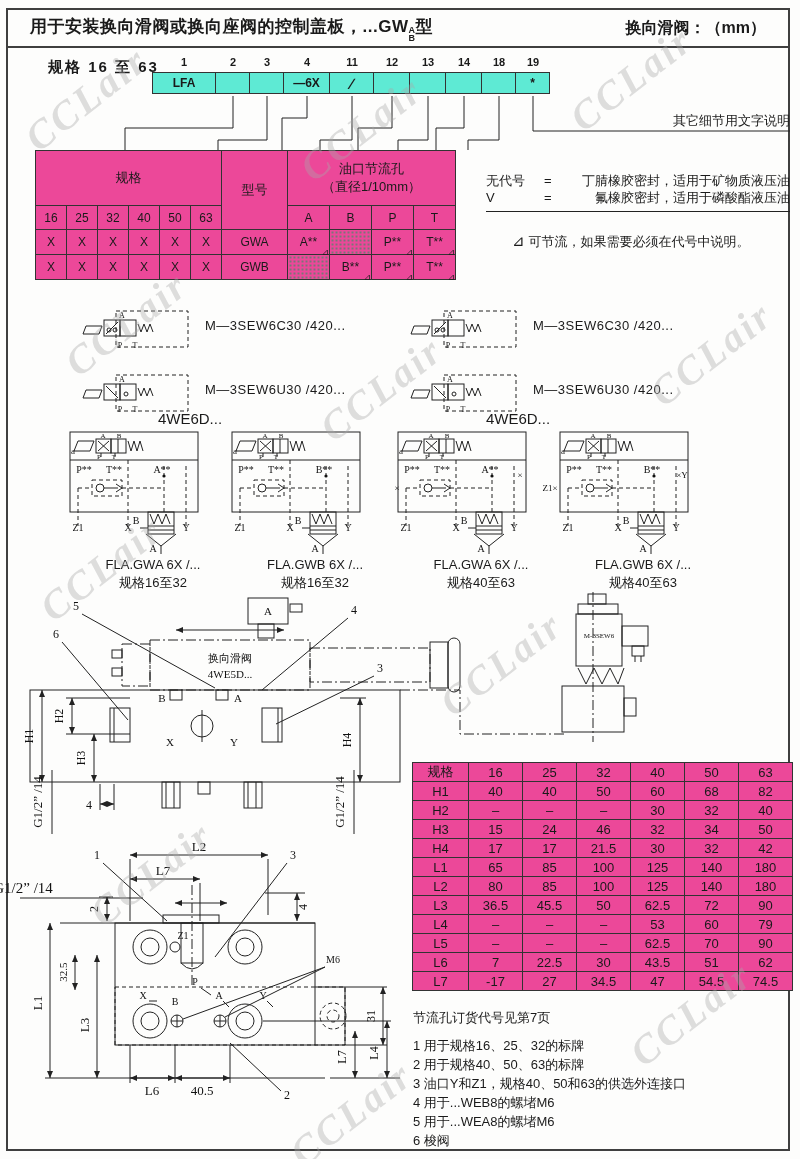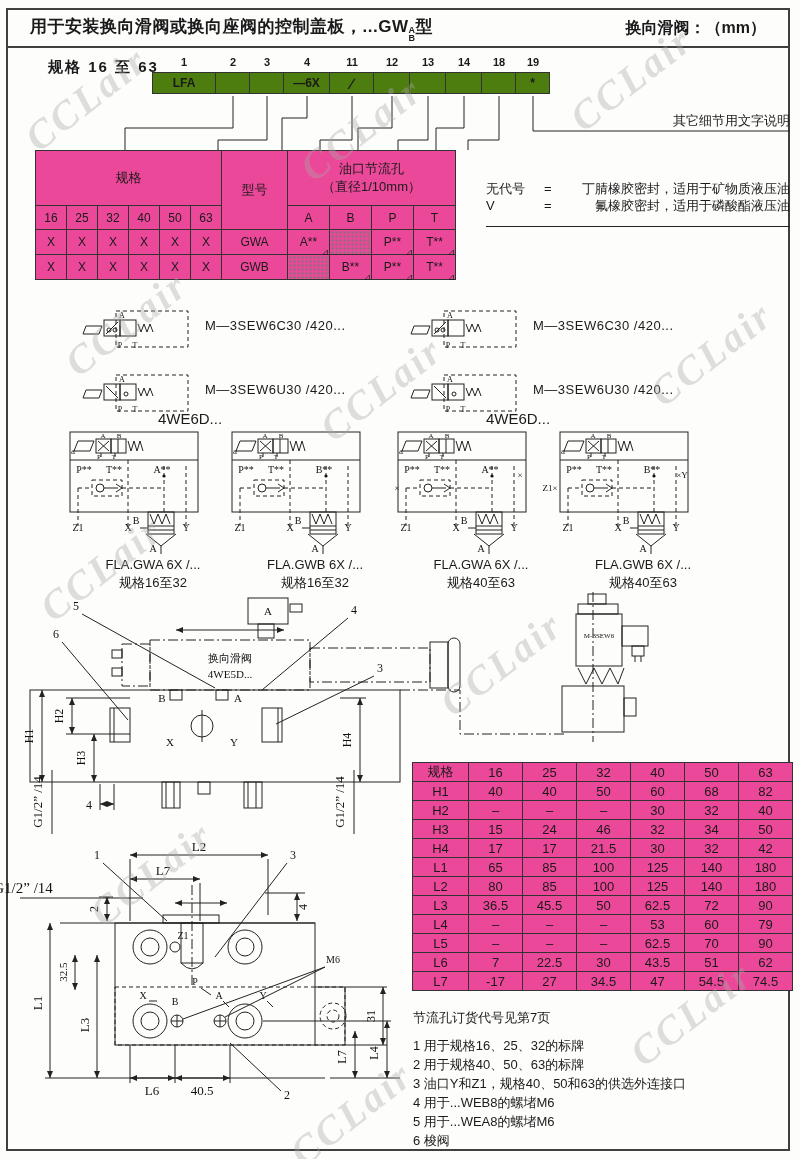--- a/index.html
+++ b/index.html
@@ -12,32 +12,32 @@
   .hdr .unit{font-size:16px;font-weight:600;}
   .stack{display:inline-flex;flex-direction:column;font-size:9px;line-height:8px;vertical-align:-1px;font-weight:600;}
   .bodybox{position:absolute;left:6px;top:46px;width:784px;height:1105px;border:2px solid #3f3f3f;box-sizing:border-box;}
   
   .speclabel{position:absolute;left:48px;top:58px;font-size:15px;font-weight:700;letter-spacing:2px;}
   .numrow,.boxrow{position:absolute;left:152px;display:flex;}
   .numrow{top:56px;}
   .boxrow{top:72px;}
   .numrow span{display:block;text-align:center;font-size:11px;font-weight:600;}
   .obox{height:22px;border:1.5px solid #333;box-sizing:border-box;display:flex;align-items:center;
-        justify-content:center;font-size:12px;font-weight:600;background:#4d7c0f;}
+        justify-content:center;font-size:12px;font-weight:600;background:#5eead4;}
   .obox + .obox{border-left:none;}
   
   table{border-collapse:collapse;background:#ec4899;}
   .spectbl{position:absolute;left:35px;top:150px;}
   .spectbl td{border:1.4px solid #333;text-align:center;font-size:12px;padding:0;position:relative;}
   .spectbl .hd{font-size:13px;}
   .hatch{background-image:radial-gradient(#777 0.7px, transparent 0.9px);background-size:4px 4px;}
   .ctri{position:absolute;right:0px;bottom:-3px;font-size:9px;color:#222;}
   
   .othernote{position:absolute;left:545px;top:112px;width:245px;text-align:right;font-size:13px;}
-  .sealblock{position:absolute;left:486px;top:180px;width:304px;border-bottom:1.6px solid #222;padding-bottom:12px;}
+  .sealblock{position:absolute;left:486px;top:172px;width:304px;border-bottom:1.6px solid #222;padding-bottom:5px;}
   .sealrow{display:flex;font-size:13px;line-height:17px;}
   .sealrow .code{width:58px;}
   .sealrow .eq{width:18px;}
   .sealrow .txt{flex:1;text-align:right;}
   .thnote{position:absolute;left:512px;top:232px;font-size:13px;}
   .thnote .tri{font-size:15px;margin-right:4px;}
   
   .symlabel{position:absolute;font-size:13px;letter-spacing:.5px;}
   .symfooter{position:absolute;width:160px;text-align:center;font-size:15px;}
   .circlabel{position:absolute;width:170px;text-align:center;font-size:13px;}
@@ -205,20 +205,23 @@
     <div class="sealrow">
       <span class="code">无代号</span>
       <span class="eq">=</span>
       <span class="txt">丁腈橡胶密封，适用于矿物质液压油</span>
     </div>
     <div class="sealrow">
       <span class="code">V</span>
       <span class="eq">=</span>
       <span class="txt">氟橡胶密封，适用于磷酸酯液压油</span>
     </div>
+  </div>
+  <div class="thnote">
+    <span class="tri">⊿</span><span>可节流，如果需要必须在代号中说明。</span>
   </div>
 
   <svg style="left:82px;top:308px" width="110" height="42" viewBox="0 0 110 42">
     <rect x="34" y="3" width="72" height="36" class="lnd"></rect>
     <rect x="22" y="12" width="16" height="16"></rect>
       <rect x="38" y="12" width="16" height="16"></rect>
     <polygon points="4,18 20,18 17,26 1,26"></polygon>
     <line x1="24" y1="26" x2="36" y2="14"></line>
     <circle cx="27" cy="22" r="2"></circle>
       <circle cx="33" cy="22" r="2"></circle>

